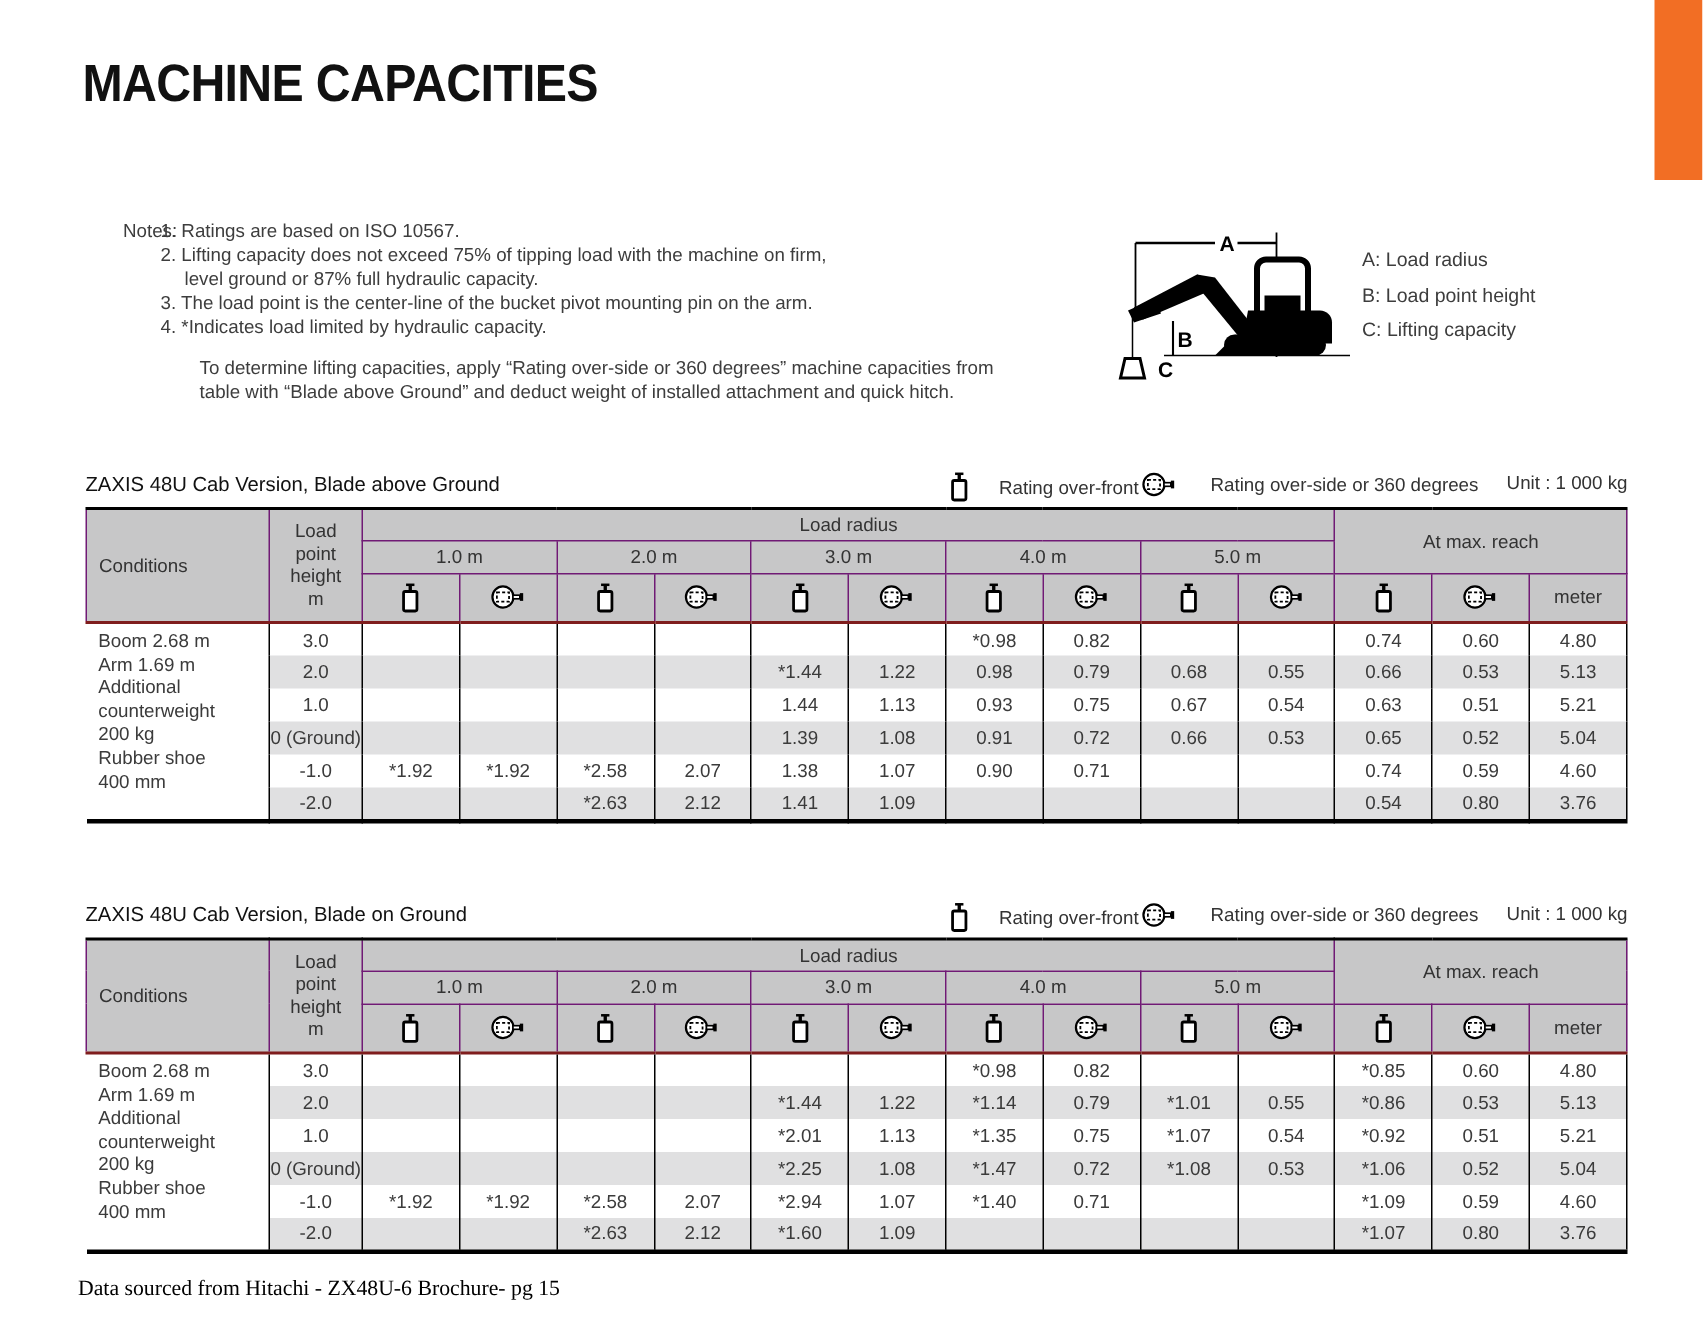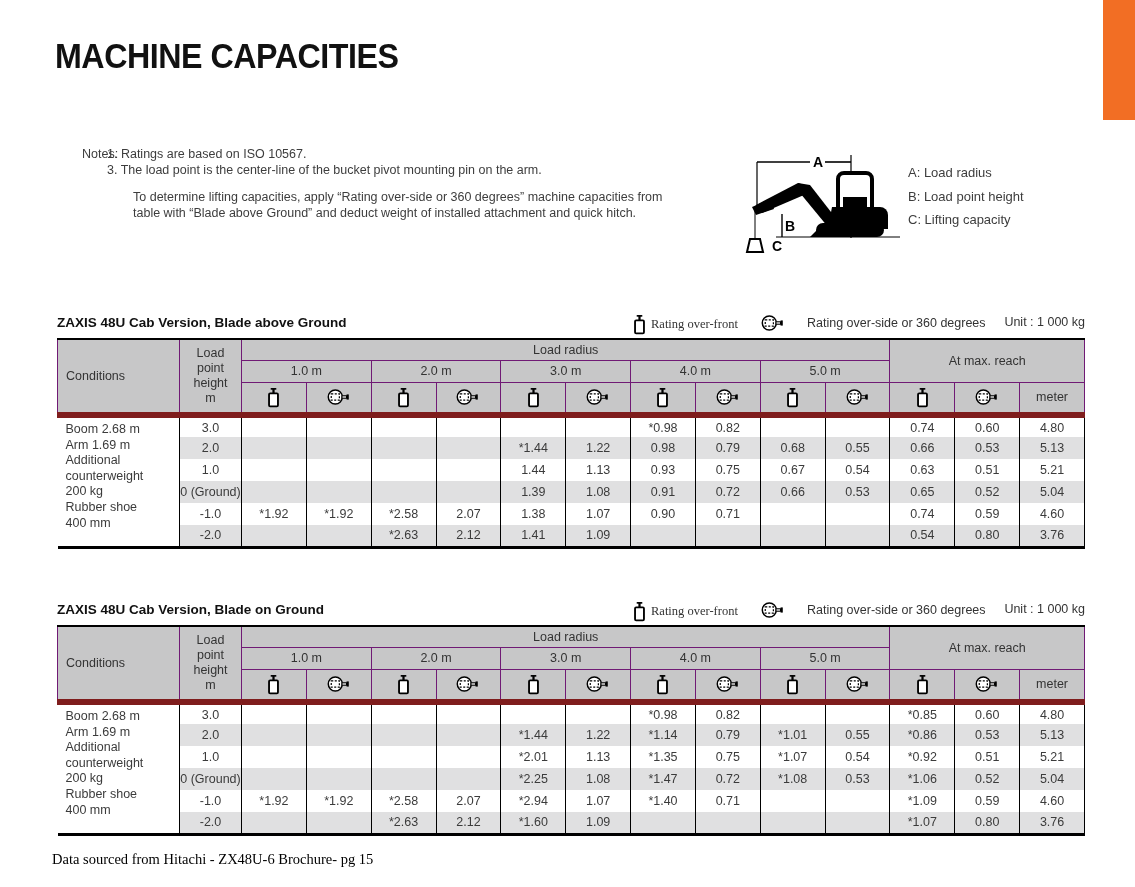--- a/index.html
+++ b/index.html
@@ -24,42 +24,42 @@
   .diagram svg { width:100%; height:100%; }
 
   .diagram-legend { position:absolute; left:908px; top:161px; font-size:13px; color:#3d3d3d; }
   .diagram-legend .legend-line { line-height:23.5px; }
 
   .table-section { position:absolute; left:57px; width:1028px; }
   #table-section-0 { top:313px; }
   #table-section-1 { top:600px; }
 
   .tbl-title-row { position:relative; height:23px; }
-  .tbl-title { position:absolute; left:0; top:2px; font-size:13.5px; font-weight:700; color:#111; white-space:nowrap; }
-  .tbl-legend-front { position:absolute; left:576px; top:1px; display:flex; align-items:center; gap:5px;
-                      font-size:12.5px; color:#333; white-space:nowrap;font-family:Liberation Serif, serif; }
+  .tbl-title { position:absolute; left:0; top:2px; font-size:13.5px; font-weight:400; color:#111; white-space:nowrap; }
+  .tbl-legend-front { position:absolute; left:576px; top:1px; display:flex; align-items:center; gap:20px;
+                      font-size:12.5px; color:#333; white-space:nowrap; }
   .tbl-legend-360  { position:absolute; left:704px; top:1px; display:flex; align-items:center; gap:22px;
                       font-size:12.5px; color:#333; white-space:nowrap; }
   .tbl-unit { position:absolute; right:0; top:2px; font-size:12.5px; color:#333; white-space:nowrap; }
 
   table.cap { border-collapse:collapse; table-layout:fixed; width:1028px; margin-top:2px;
               border-top:2px solid #000; border-bottom:3px solid #000; }
   table.cap th { background:#c7c7c8; border:1px solid #701a75; font-weight:400;
                  font-size:12.5px; color:#333; text-align:center; }
   table.cap th.h-conditions { text-align:left; padding-left:8px; vertical-align:middle; }
   table.cap th.h-lph { white-space:pre-line; line-height:15px; vertical-align:middle; }
   table.cap tr.r-radius th { height:21px; }
   table.cap tr.r-groups th { height:22px; }
   table.cap tr.r-icons th { height:33px; vertical-align:middle; }
   table.cap td { border-left:1px solid #000; border-right:1px solid #000;
                  font-size:12.5px; color:#3b3b3b; text-align:center; height:22px; }
   table.cap td.conditions { border-left:none; background:#fff; text-align:left; vertical-align:top;
                             padding:4px 4px 0 8px; white-space:pre-line; line-height:15.6px; font-size:12.5px; }
   table.cap tr.stripe td { background:#e0e0e1; }
-  table.cap tr.first-body td { border-top:6px solid #7f1d1d;margin-top:31px; }
+  table.cap tr.first-body td { border-top:2px solid #7f1d1d;margin-top:31px; }
 
   .icon-front-svg { width:13px; height:21px; display:inline-block; vertical-align:middle; }
   .icon-360-svg { width:24px; height:18px; display:inline-block; vertical-align:middle; }
 
   .footer { position:absolute; left:52px; top:851px; font-family:"Liberation Serif", serif;
             font-size:14.5px; color:#000; white-space:nowrap; }
 </style>
 </head>
 <body>
 
@@ -82,21 +82,24 @@
 <div class="page">
 
   <div class="accent-bar"></div>
 
   <h1 class="page-title">MACHINE CAPACITIES</h1>
 
   <div class="notes">
     <div class="notes-label">Notes:</div>
     <div class="notes-items">
         <div class="note-item">1. Ratings are based on ISO 10567.</div>
+        <div class="note-item">2. Lifting capacity does not exceed 75% of tipping load with the machine on firm,
+level ground or 87% full hydraulic capacity.</div>
         <div class="note-item">3. The load point is the center-line of the bucket pivot mounting pin on the arm.</div>
+        <div class="note-item">4. *Indicates load limited by hydraulic capacity.</div>
       </div>
     <div class="notes-paragraph">To determine lifting capacities, apply “Rating over-side or 360 degrees” machine capacities from
 table with “Blade above Ground” and deduct weight of installed attachment and quick hitch.</div>
   </div>
 
   <div class="diagram">
     <svg viewBox="0 0 164 110">
 
       <line x1="17" y1="17" x2="70" y2="17" stroke="#000" stroke-width="1.6"></line>
       <line x1="85" y1="17" x2="111" y2="17" stroke="#000" stroke-width="1.6"></line>

